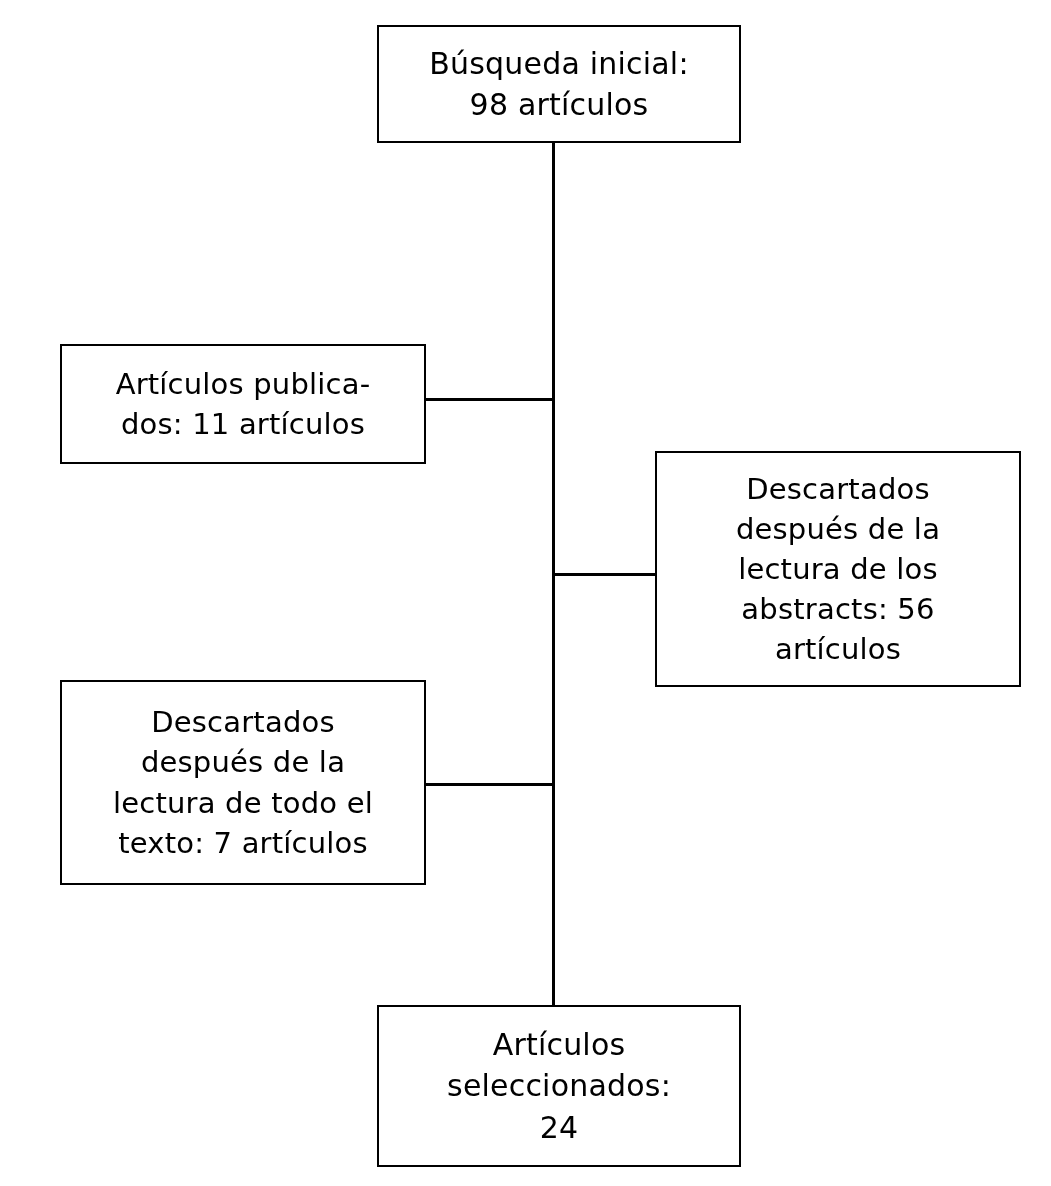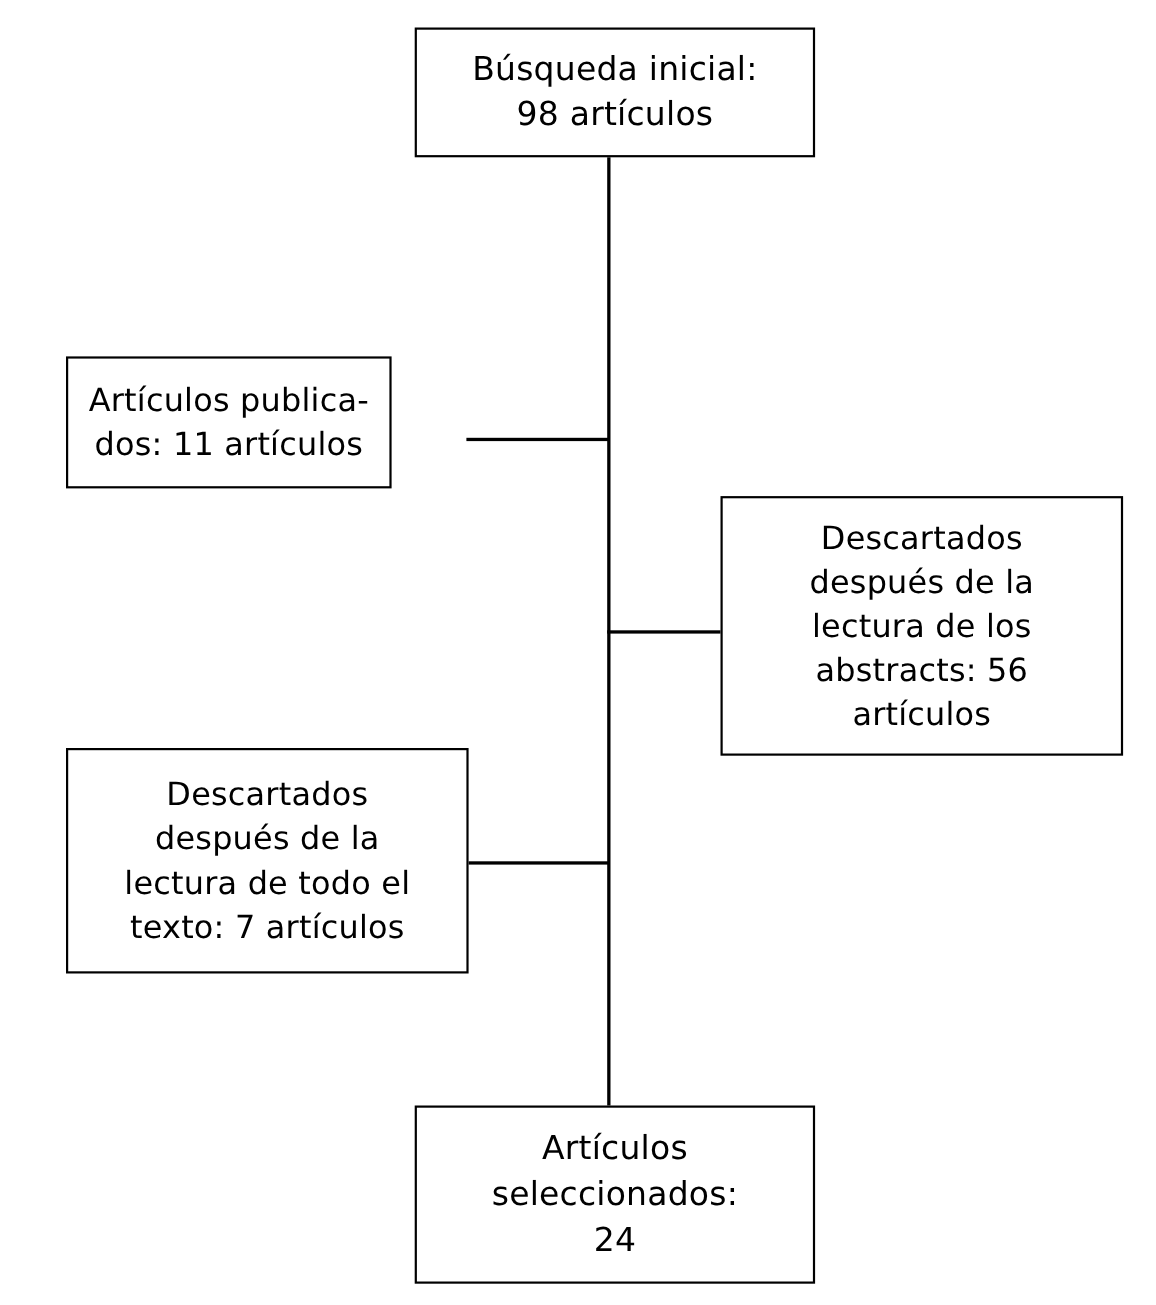--- a/index.html
+++ b/index.html
@@ -40,22 +40,22 @@
   }
   .v-line { width: 3px; }
   .h-line { height: 3px; }
 
   
   #node-initial-search {
     left: 353px;  top: 25px;
     width: 364px; height: 118px;
   }
   #node-published-articles {
-    left: 36px;   top: 324px;
-    width: 296px; height: 120px;
+    left: 36px;   top: 344px;
+    width: 366px; height: 120px;
     font-size: 29px;
   }
   #node-discarded-abstracts {
     left: 631px;  top: 451px;
     width: 366px; height: 236px;
     font-size: 29px;
   }
   #node-discarded-fulltext {
     left: 36px;   top: 680px;
     width: 366px; height: 205px;

